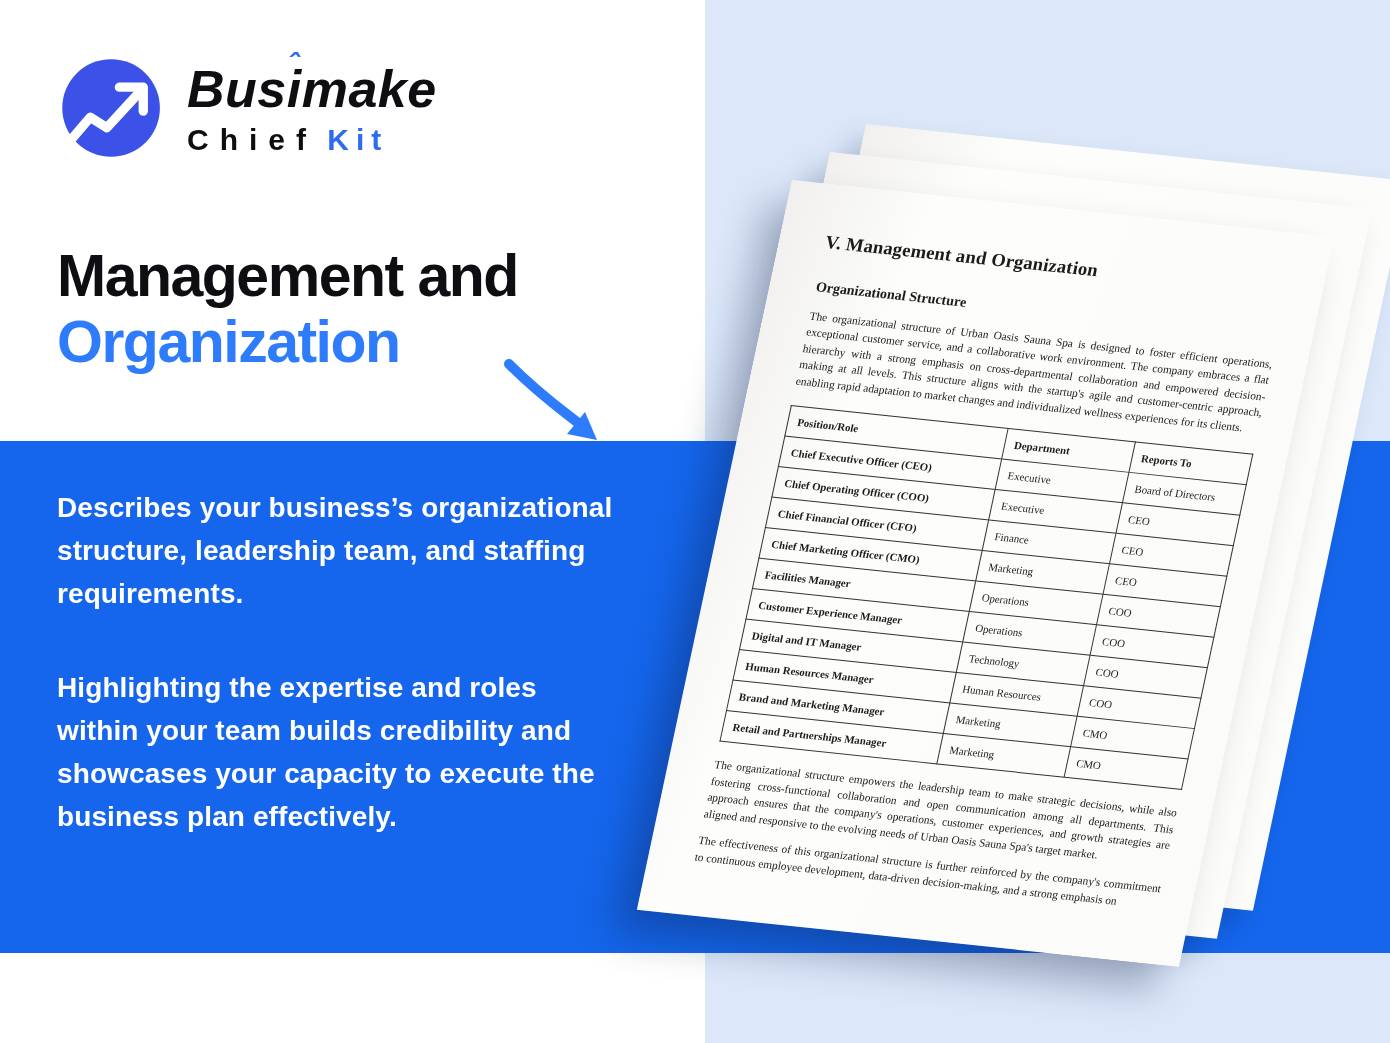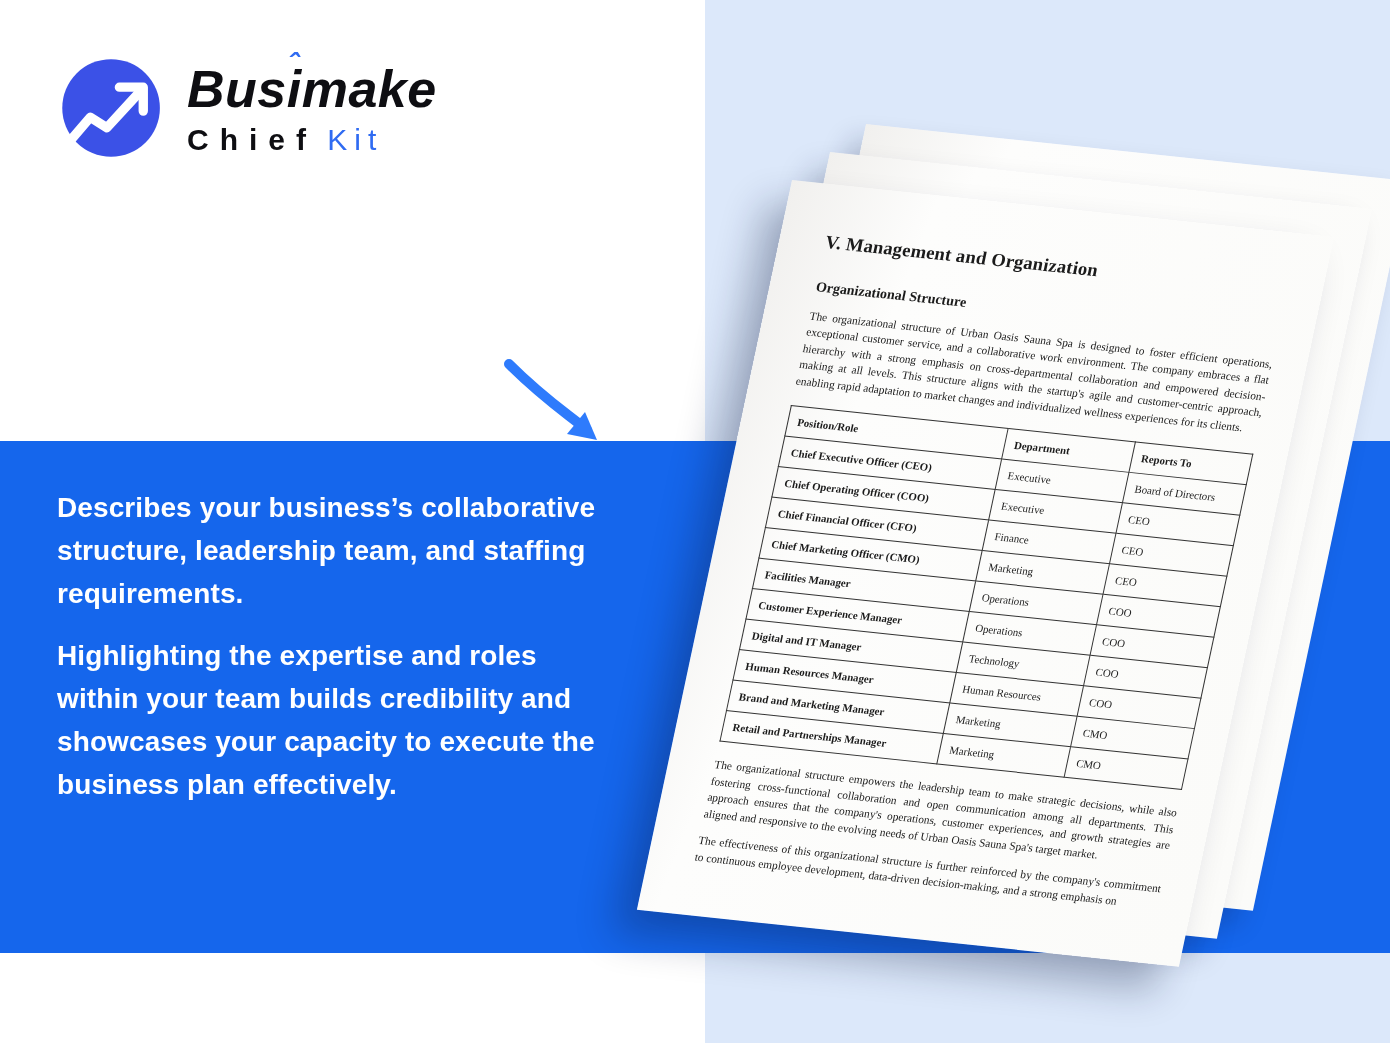--- a/index.html
+++ b/index.html
@@ -39,36 +39,36 @@
   .brand-line1{
     font-size:52px;font-weight:800;color:var(--ink);letter-spacing:.5px;font-style:italic;
   }
   .i-wrap{position:relative;display:inline-block;}
   .i-caret{
     position:absolute;left:50%;transform:translateX(-54%);top:-0.48em;
     color:var(--kit-blue);font-size:.58em;font-weight:800;
   }
   .brand-line2{margin-top:10px;font-size:30px;color:var(--ink);}
   .brand-plan{font-weight:600;letter-spacing:11px;}
-  .brand-kit{font-weight:400;letter-spacing:7px;color:var(--kit-blue);margin-left:2px;}
+  .brand-kit{font-weight:700;letter-spacing:7px;color:var(--kit-blue);margin-left:2px;}
 
   
   .headline{position:absolute;left:57px;top:243px;line-height:1.12;letter-spacing:-1.5px;}
   .headline .l1{font-size:59px;font-weight:800;color:var(--ink);}
   .headline .l2{font-size:59px;font-weight:800;color:var(--accent-blue);}
 
   .pointer-arrow{position:absolute;left:503px;top:356px;width:112px;height:86px;}
 
   
   .panel-copy{
     position:absolute;left:57px;top:487px;width:560px;
     color:#ffffff;font-size:28px;font-weight:700;line-height:1.53;
     letter-spacing:.1px;
   }
-  .panel-copy p + p{margin-top:20px;}
+  .panel-copy p + p{margin-top:52px;}
 
   
   .paper-stack{position:absolute;inset:0;}
   .sheet{
     position:absolute;left:792px;top:180px;width:545px;height:742px;
     transform-origin:0 0;
     background:linear-gradient(100deg,#f1f0ee 0%,#fdfdfc 22%,#fbfbf9 100%);
     color:var(--doc-ink);
     font-family:"Liberation Serif",serif;
     overflow:hidden;
@@ -325,24 +325,28 @@
       <circle cx="54" cy="51" r="47" fill="#3B51E7"></circle>
       <polyline points="4,95 34,60 50,70 84,33" fill="none" stroke="#ffffff" stroke-width="9" stroke-linecap="round" stroke-linejoin="round"></polyline>
       <polyline points="62,31 85,31 85,54" fill="none" stroke="#ffffff" stroke-width="9" stroke-linecap="round" stroke-linejoin="round"></polyline>
     </svg>
     <div class="brand-text">
       <div class="brand-line1"><span>Bus</span><span class="i-wrap"><span>i</span><span class="i-caret">ˆ</span></span><span>make</span></div>
       <div class="brand-line2"><span class="brand-plan">Chief</span> <span class="brand-kit">Kit</span></div>
     </div>
   </header>
 
+  <h1 class="headline">
+    <div class="l1">Management and</div>
+    <div class="l2">Organization</div>
+  </h1>
 
   <svg class="pointer-arrow" viewBox="0 0 112 86" xmlns="http://www.w3.org/2000/svg">
     <path d="M6,8 C40,42 62,56 84,74" fill="none" stroke="#2E7BFC" stroke-width="10" stroke-linecap="round"></path>
     <path d="M94,84 L64,78 L82,56 Z" fill="#2E7BFC"></path>
   </svg>
 
   <section class="panel-copy">
-    <p>Describes your business’s collaborative structure, leadership team, and staffing requirements.</p>
+    <p>Describes your business’s organizational structure, leadership team, and staffing requirements.</p>
     <p>Highlighting the expertise and roles within your team builds credibility and showcases your capacity to execute the business plan effectively.</p>
   </section>
 
 </div>
 
 </body></html>

